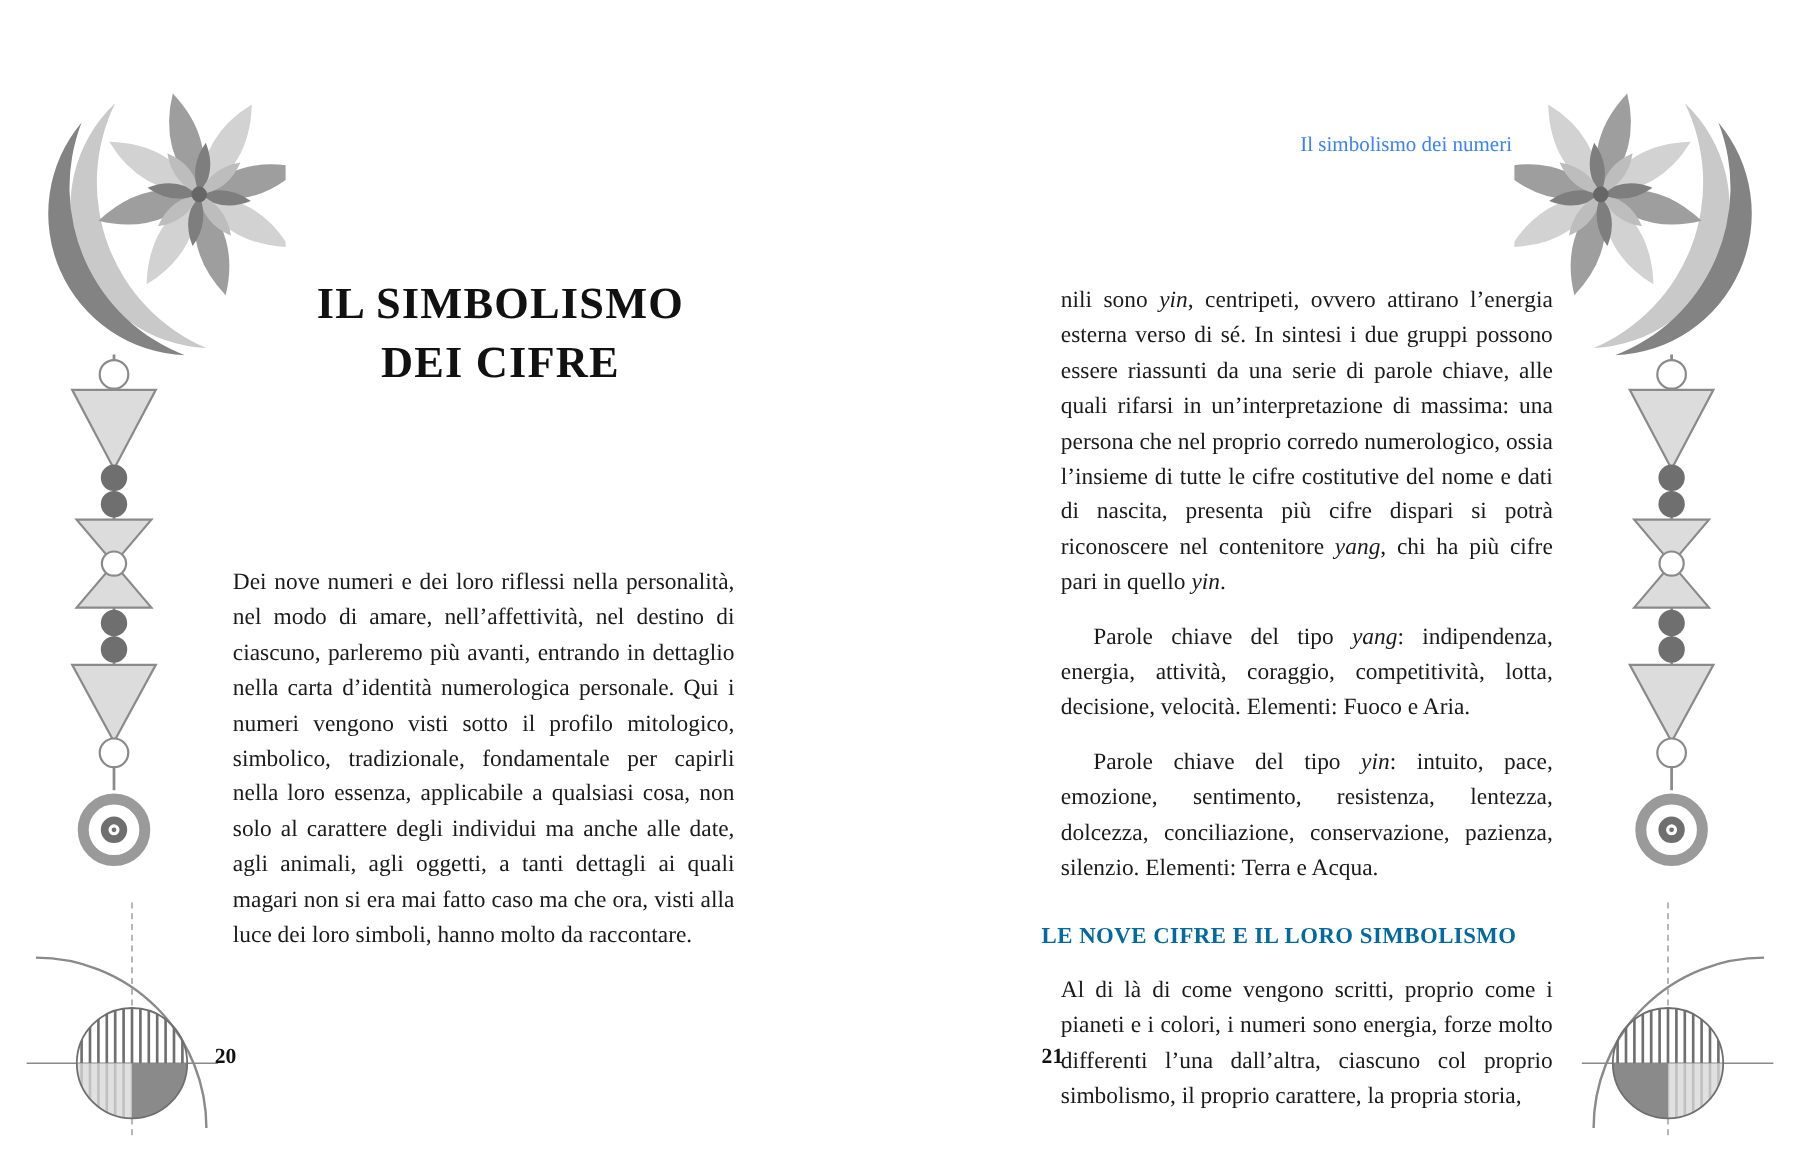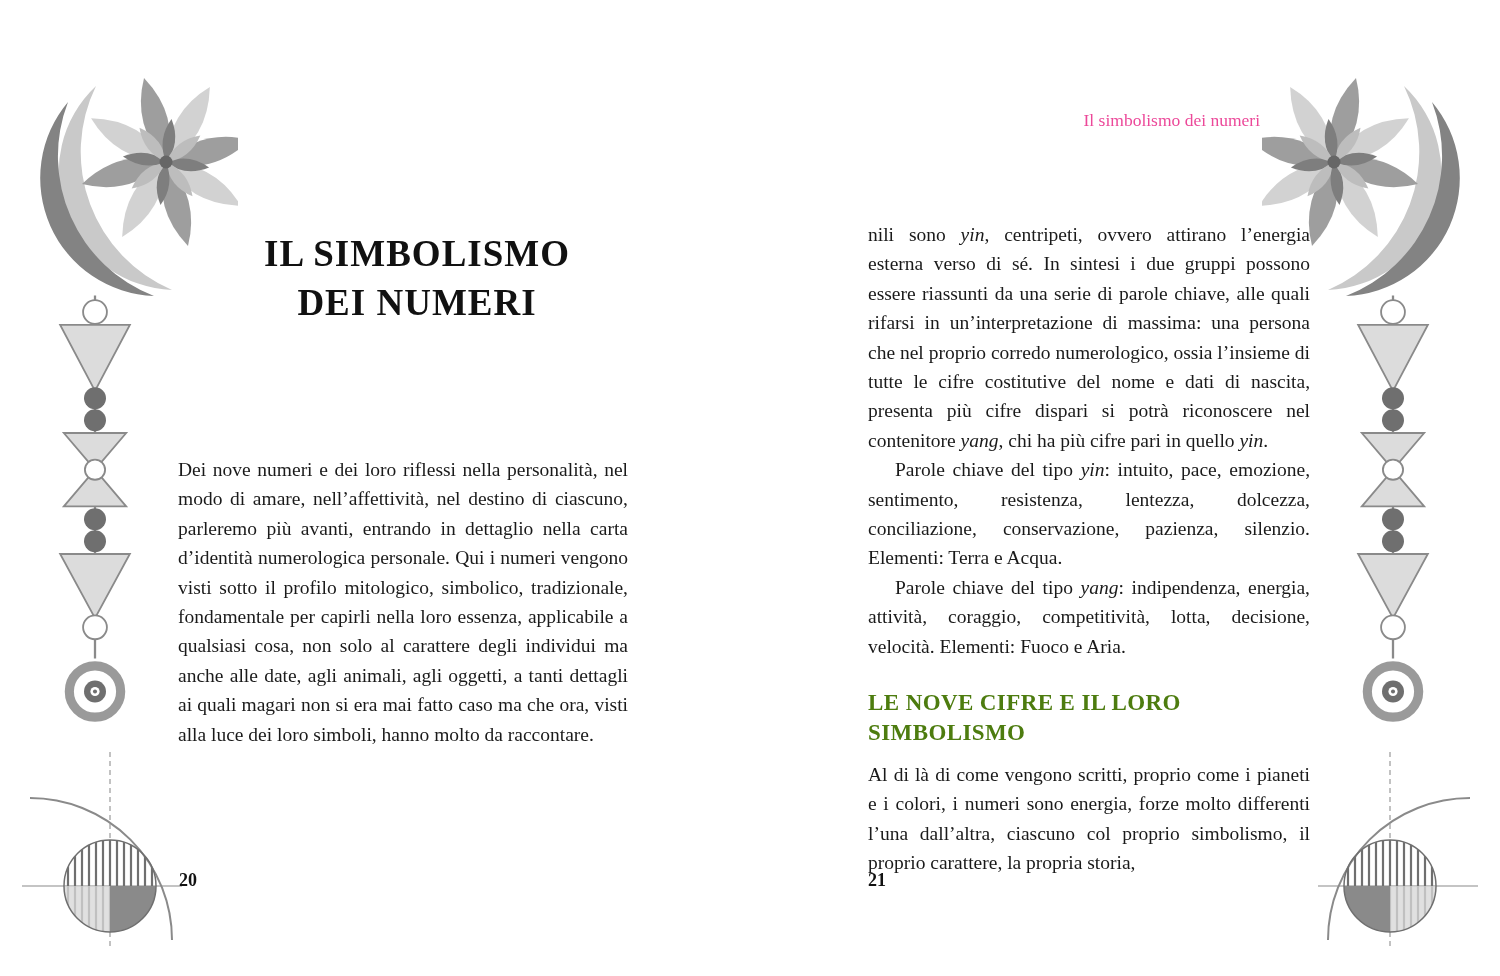--- a/index.html
+++ b/index.html
@@ -14,34 +14,34 @@
   .orn{position:absolute;}
   .mirror{transform:scaleX(-1);}
   .page-title{
     position:absolute;left:178px;top:216px;width:450px;
     text-align:center;font-weight:700;font-size:37px;line-height:1.32;
     letter-spacing:1px;color:#111;margin:14px;
   }
   .running-head{
     position:absolute;left:868px;top:110px;width:442px;
     box-sizing:border-box;padding-right:50px;
-    text-align:right;font-size:17.5px;color:#ec4899;
+    text-align:right;font-size:17.5px;color:#3b82f6;
   }
   .body-text{
     position:absolute;
     font-size:19.5px;line-height:29.4px;
     text-align:justify;
   }
-  .body-text p{margin:0;}
+  .body-text p{margin:16px;}
   .body-text p.indent{text-indent:27px;}
   .left-body{left:178px;top:455px;width:450px;}
   .right-body{left:868px;top:220px;width:442px;}
   .section-heading{
-    font-size:23px;font-weight:700;letter-spacing:0.4px;
-    margin:27px 0 13px 0;text-align:left;color:#4d7c0f;
+    font-size:19px;font-weight:700;letter-spacing:0.4px;
+    margin:27px 0 13px 0;text-align:left;color:#0369a1;
   }
   .page-number{
     position:absolute;top:870px;font-size:18px;font-weight:700;color:#111;
   }
   .pn-left{left:179px;}
   .pn-right{left:868px;width:442px;text-align:left;}
   i{font-style:italic;}
 </style>
 </head>
 <body>
@@ -143,34 +143,34 @@
 
   <svg class="orn" style="left:22px;top:748px" width="160" height="200" viewBox="0 0 160 200">
       <use href="#corner"></use>
     </svg>
   <svg class="orn mirror" style="left:1318px;top:748px" width="160" height="200" viewBox="0 0 160 200">
       <use href="#corner"></use>
     </svg>
 
   <h1 class="page-title">
     <span>IL SIMBOLISMO</span><br>
-    <span>DEI NUMERI</span>
+    <span>DEI CIFRE</span>
   </h1>
 
   <div class="body-text left-body">
     <p class="no-indent">Dei nove numeri e dei loro riflessi nella personalità, nel modo di amare, nell’affettività, nel destino di ciascuno, parleremo più avanti, entrando in dettaglio nella carta d’identità numerologica personale. Qui i numeri vengono visti sotto il profilo mitologico, simbolico, tradizionale, fondamentale per capirli nella loro essenza, applicabile a qualsiasi cosa, non solo al carattere degli individui ma anche alle date, agli animali, agli oggetti, a tanti dettagli ai quali magari non si era mai fatto caso ma che ora, visti alla luce dei loro simboli, hanno molto da raccontare.</p>
   </div>
 
   <div class="page-number pn-left">20</div>
 
   <div class="running-head">Il simbolismo dei numeri</div>
 
   <div class="body-text right-body">
     <p class="no-indent">nili sono <i>yin</i>, centripeti, ovvero attirano l’energia esterna verso di sé. In sintesi i due gruppi possono essere riassunti da una serie di parole chiave, alle quali rifarsi in un’interpretazione di massima: una persona che nel proprio corredo numerologico, ossia l’insieme di tutte le cifre costitutive del nome e dati di nascita, presenta più cifre dispari si potrà riconoscere nel contenitore <i>yang</i>, chi ha più cifre pari in quello <i>yin</i>.</p>
+    <p class="indent">Parole chiave del tipo <i>yang</i>: indipendenza, energia, attività, coraggio, competitività, lotta, decisione, velocità. Elementi: Fuoco e Aria.</p>
     <p class="indent">Parole chiave del tipo <i>yin</i>: intuito, pace, emozione, sentimento, resistenza, lentezza, dolcezza, conciliazione, conservazione, pazienza, silenzio. Elementi: Terra e Acqua.</p>
-    <p class="indent">Parole chiave del tipo <i>yang</i>: indipendenza, energia, attività, coraggio, competitività, lotta, decisione, velocità. Elementi: Fuoco e Aria.</p>
     <h2 class="section-heading">LE NOVE CIFRE E IL LORO SIMBOLISMO</h2>
     <p class="no-indent">Al di là di come vengono scritti, proprio come i pianeti e i colori, i numeri sono energia, forze molto differenti l’una dall’altra, ciascuno col proprio simbolismo, il proprio carattere, la propria storia,</p>
   </div>
 
   <div class="page-number pn-right">21</div>
 
 </div>
 
 </body></html>

